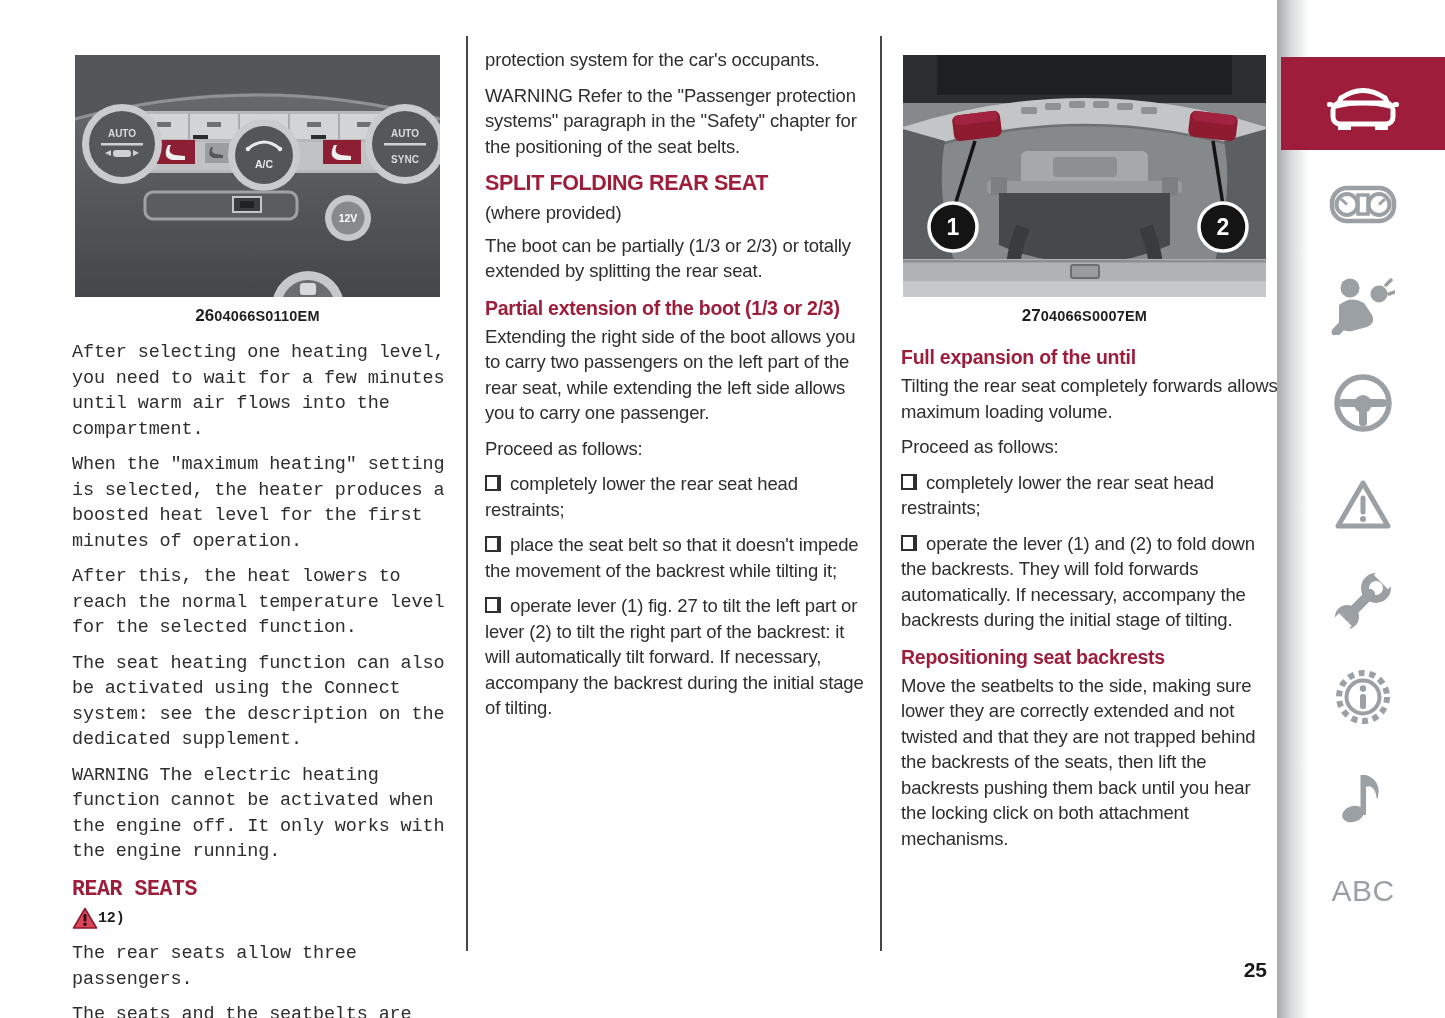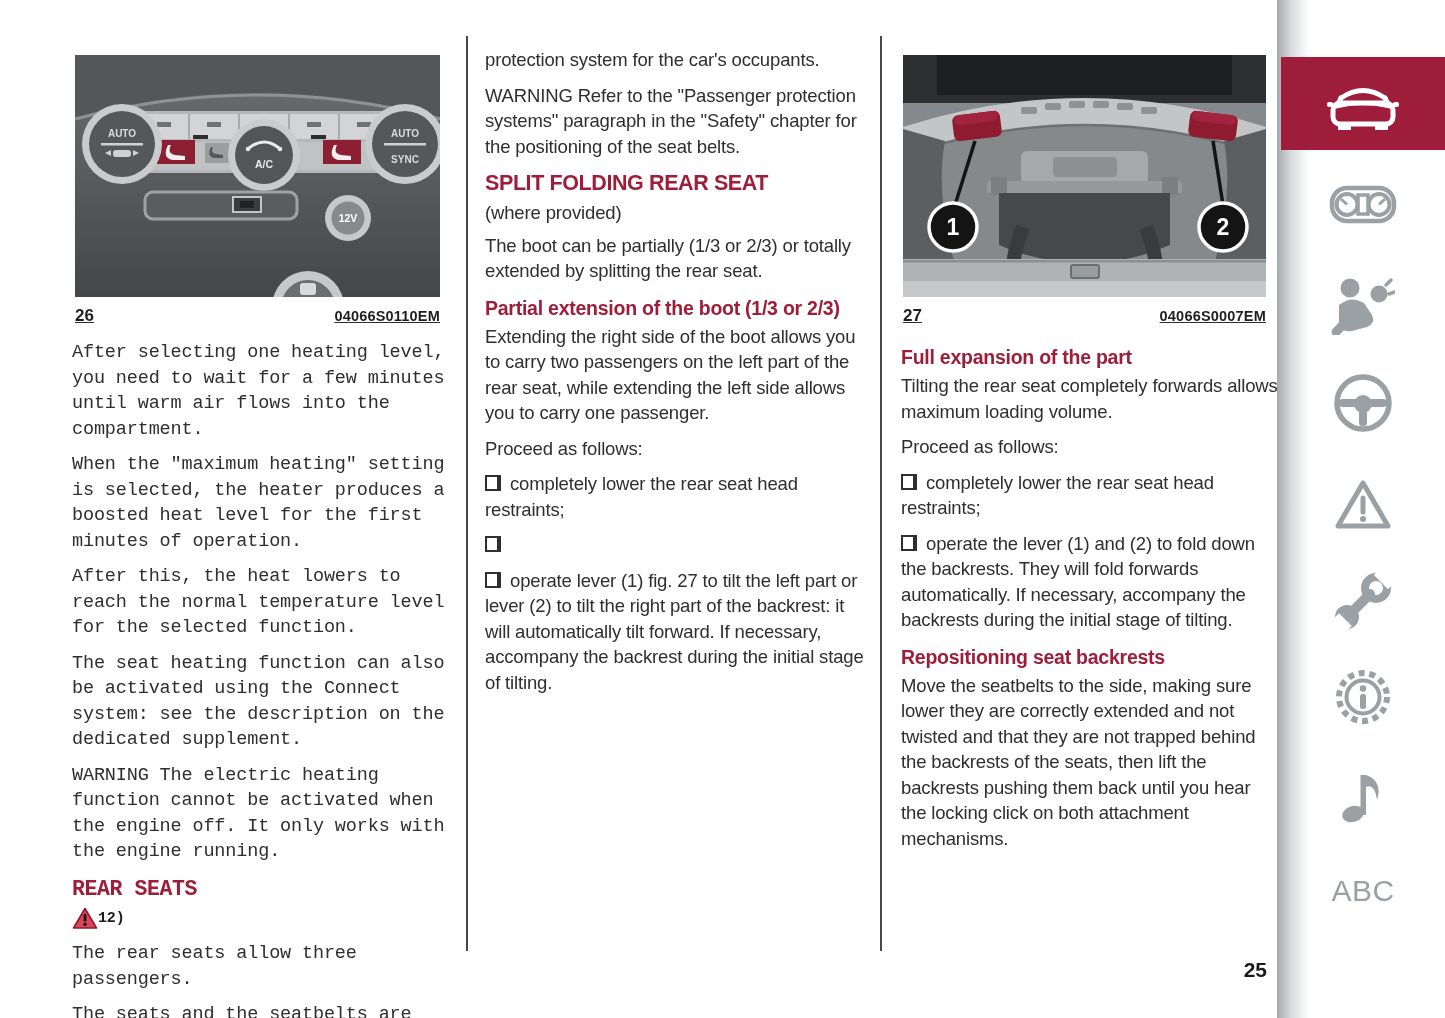--- a/index.html
+++ b/index.html
@@ -8,21 +8,21 @@
   .abs{position:absolute;}
   .col{position:absolute;font-size:18.5px;line-height:25.5px;letter-spacing:-0.15px;color:#2e2e2e;}
   .col p{margin:0 0 10px 0;}
   .h-major{color:#9d1d3a;font-size:21.5px;font-weight:700;letter-spacing:-0.4px;margin:12px 0 5px 0;line-height:24px;}
   .h-sub{color:#9d1d3a;font-size:19.5px;font-weight:700;letter-spacing:-0.25px;margin:12px 0 3px 0;line-height:25px;}
   .bullet{display:block;}
   .sq{display:inline-block;width:10px;height:12px;border:2px solid #2f2f2f;border-right-width:4px;
       margin-right:9px;transform:translateY(1px);}
   .vline{position:absolute;top:36px;width:2px;height:915px;background:#474747;}
   .figure-wrap{position:absolute;}
-  .fig-cap{display:flex;justify-content:space-between;align-items:baseline;margin-top:5px;text-decoration:underline;}
+  .fig-cap{display:flex;justify-content:center;align-items:baseline;margin-top:5px;}
   .fig-num{font-weight:700;font-size:17px;color:#1e1e1e;}
   .fig-code{font-weight:700;font-size:14.5px;letter-spacing:0.2px;color:#1e1e1e;}
   .warn-row{display:flex;align-items:center;margin:3px 0 10px 0;}
   .warn-ref{font-weight:700;font-size:15px;color:#1e1e1e;}
   .page-num{position:absolute;left:1150px;top:958px;width:117px;text-align:right;
             font-size:21px;font-weight:700;color:#1a1a1a;}
   .side-shadow{position:absolute;left:1277px;top:0;width:32px;height:1018px;
                background:linear-gradient(to right,#a6aaac 0%,#d9dbdc 45%,#ffffff 100%);}
   .side-tab{position:absolute;left:1281px;top:57px;width:164px;height:93px;background:#9d1d3a;
             display:flex;align-items:center;justify-content:center;}
@@ -133,21 +133,21 @@
   <div class="col" style="left:485px;top:47px;width:384px;">
     <p>protection system for the car's occupants.</p>
     <p>WARNING Refer to the "Passenger protection systems" paragraph in the "Safety" chapter for the positioning of the seat belts.</p>
     <div class="h-major">SPLIT FOLDING REAR SEAT</div>
     <p style="margin-bottom:7px;">(where provided)</p>
     <p>The boot can be partially (1/3 or 2/3) or totally extended by splitting the rear seat.</p>
     <div class="h-sub">Partial extension of the boot (1/3 or 2/3)</div>
     <p>Extending the right side of the boot allows you to carry two passengers on the left part of the rear seat, while extending the left side allows you to carry one passenger.</p>
     <p>Proceed as follows:</p>
     <p class="bullet"><span class="sq"></span><span>completely lower the rear seat head restraints;</span></p>
-    <p class="bullet"><span class="sq"></span></p>
+    <p class="bullet"><span class="sq"></span><span>place the seat belt so that it doesn't impede the movement of the backrest while tilting it;</span></p>
     <p class="bullet"><span class="sq"></span><span>operate lever (1) fig. 27 to tilt the left part or lever (2) to tilt the right part of the backrest: it will automatically tilt forward. If necessary, accompany the backrest during the initial stage of tilting.</span></p>
   </div>
 
   <div class="vline" style="left:880px;"></div>
 
   <div class="figure-wrap" style="left:903px;top:55px;width:363px;">
     <svg width="363" height="242" viewBox="0 0 363 242">
       <rect width="363" height="242" fill="#86898b"></rect>
       <rect width="363" height="48" fill="#2c2e2f"></rect>
       <rect x="34" width="295" height="40" fill="#1d1f20"></rect>
@@ -191,21 +191,21 @@
       <circle cx="320" cy="172" r="24" fill="#141414" stroke="#fdfdfd" stroke-width="3.5"></circle>
       <text x="320" y="180" text-anchor="middle" font-size="23" font-weight="bold" fill="#ffffff">2</text>
     </svg>
     <div class="fig-cap">
       <span class="fig-num">27</span>
       <span class="fig-code">04066S0007EM</span>
     </div>
   </div>
 
   <div class="col" style="left:901px;top:345px;width:378px;">
-    <div class="h-sub" style="margin-top:0;">Full expansion of the part</div>
+    <div class="h-sub" style="margin-top:0;">Full expansion of the until</div>
     <p>Tilting the rear seat completely forwards allows maximum loading volume.</p>
     <p>Proceed as follows:</p>
     <p class="bullet"><span class="sq"></span><span>completely lower the rear seat head restraints;</span></p>
     <p class="bullet"><span class="sq"></span><span>operate the lever (1) and (2) to fold down the backrests. They will fold forwards automatically. If necessary, accompany the backrests during the initial stage of tilting.</span></p>
     <div class="h-sub">Repositioning seat backrests</div>
     <p>Move the seatbelts to the side, making sure lower they are correctly extended and not twisted and that they are not trapped behind the backrests of the seats, then lift the backrests pushing them back until you hear the locking click on both attachment mechanisms.</p>
   </div>
 
   <div class="page-num">25</div>
 

